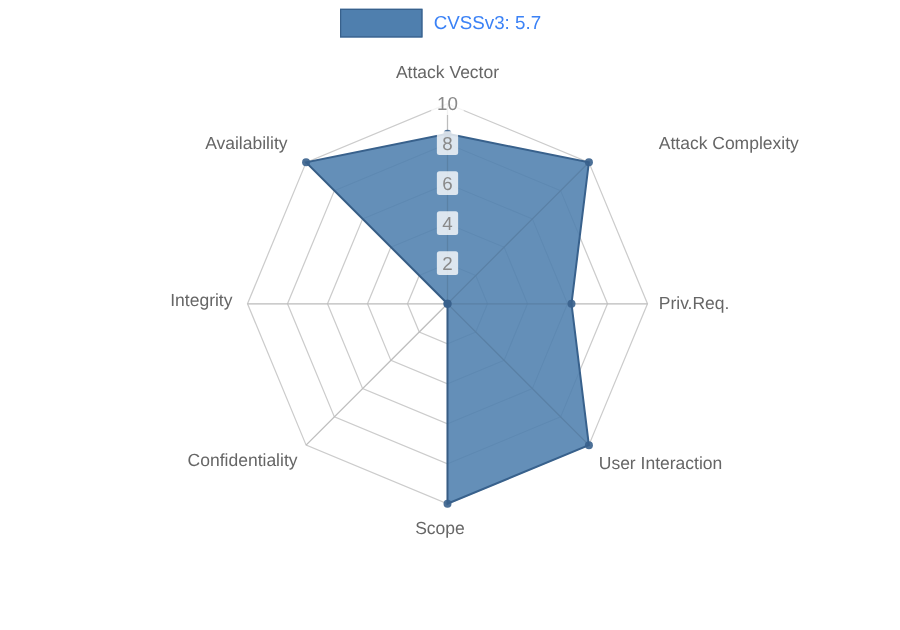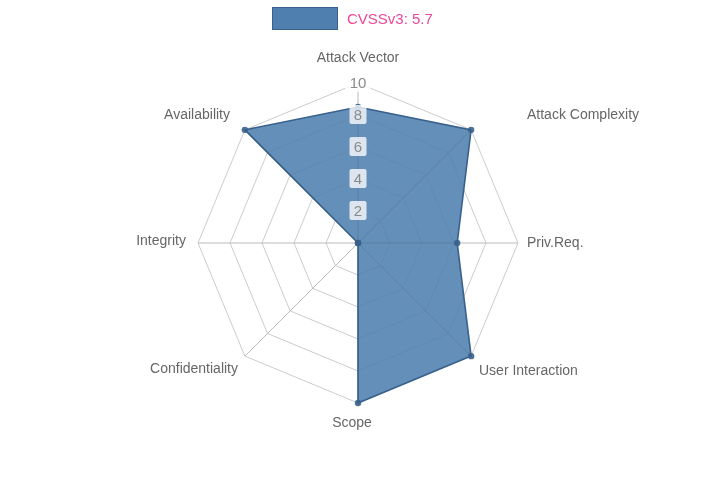--- a/index.html
+++ b/index.html
@@ -87,15 +87,15 @@
       <text x="527" y="247" text-anchor="start" font-size="14" fill="#666666">Priv.Req.</text>
       <text x="479" y="375" text-anchor="start" font-size="14" fill="#666666">User Interaction</text>
       <text x="352" y="427" text-anchor="middle" font-size="14" fill="#666666">Scope</text>
       <text x="238" y="373" text-anchor="end" font-size="14" fill="#666666">Confidentiality</text>
       <text x="186" y="245" text-anchor="end" font-size="14" fill="#666666">Integrity</text>
       <text x="230" y="119" text-anchor="end" font-size="14" fill="#666666">Availability</text>
     </svg>
 
   <div class="legend">
     <span class="swatch" id="legend-swatch" style="background: rgb(79, 127, 174); border: 1px solid rgb(56, 97, 140);"></span>
-    <span class="legend-label" style="color: #ec4899;">CVSSv3: 5.7</span>
+    <span class="legend-label" style="color: #3b82f6;">CVSSv3: 5.7</span>
   </div>
 </div>
 
 </body></html>

